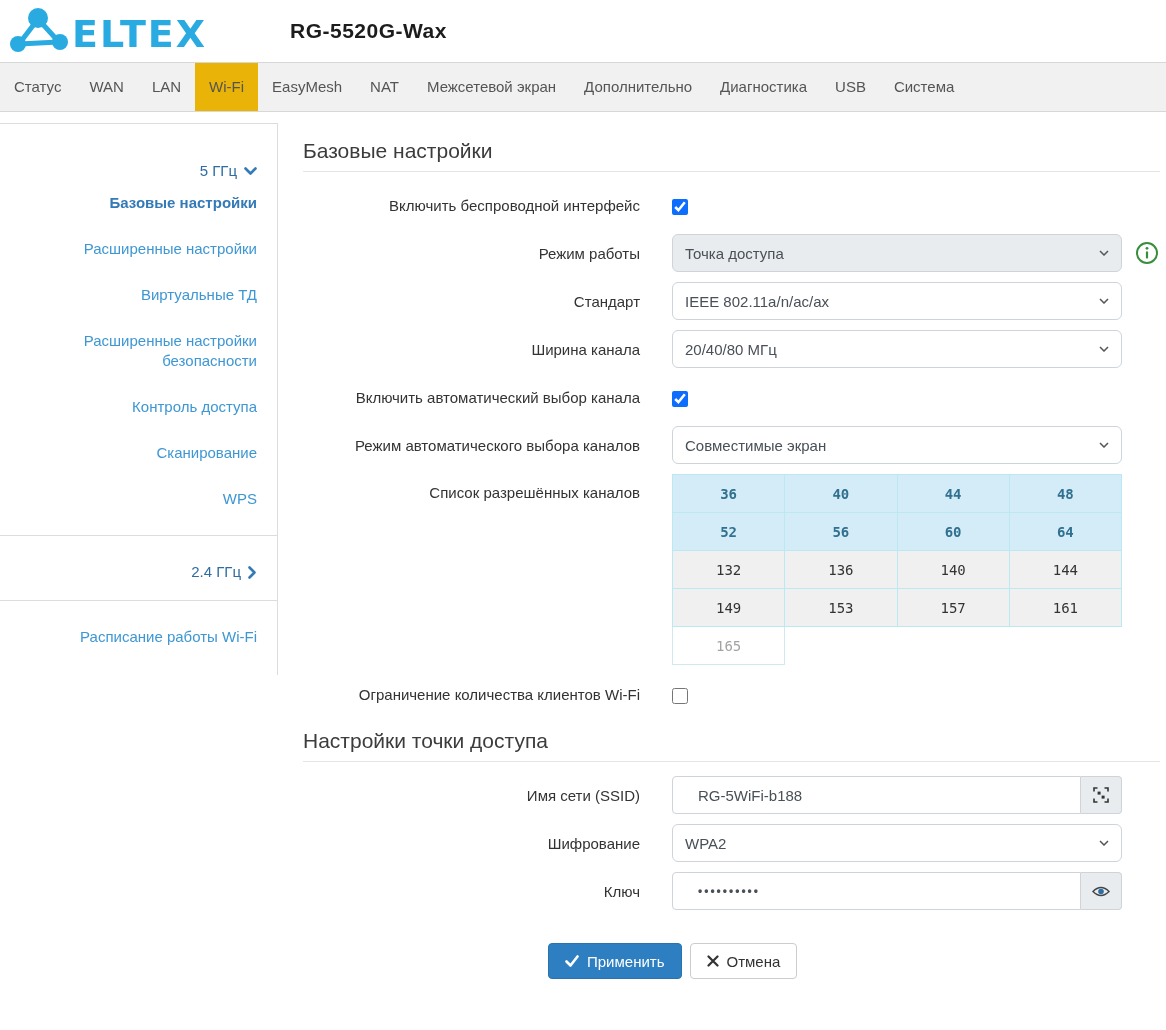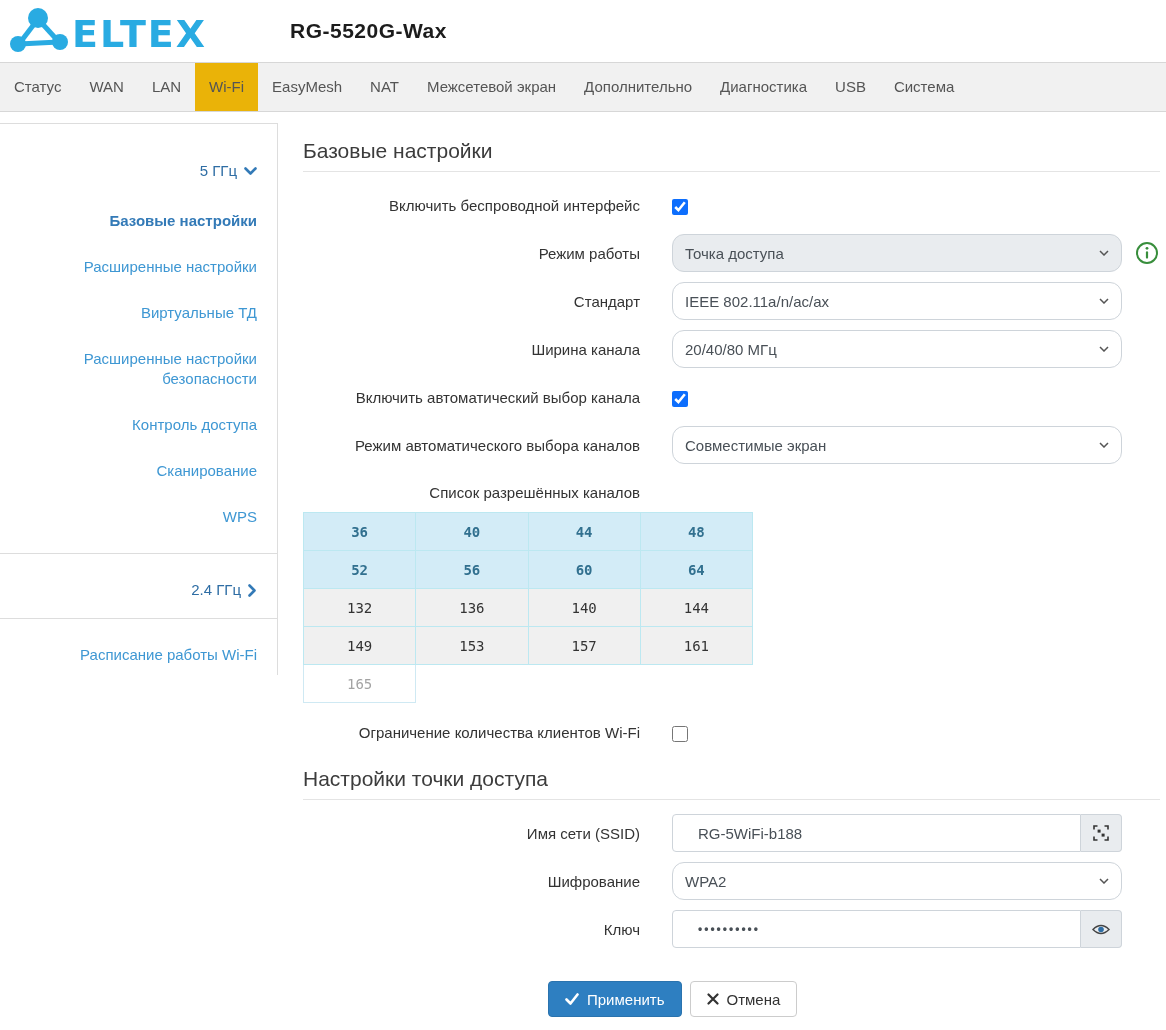--- a/index.html
+++ b/index.html
@@ -22,39 +22,39 @@
   .tab.active { background:#eab308; }
 
   
   .content { display:flex; }
   .sidebar { width:278px; flex:none; }
   .sidebar-inner {
     margin-top:11px; height:552px; padding:37px 20px 0 30px;
     border-top:1px solid #ddd; border-right:1px solid #ddd;
     text-align:right;
   }
-  .side-group { color:#2e6da4; font-size:15px; line-height:20px; margin-bottom:30px; cursor:pointer; display:flex; justify-content:flex-end; align-items:center; gap:7px; }
+  .side-group { color:#2e6da4; font-size:15px; line-height:20px; margin-bottom:12px; cursor:pointer; display:flex; justify-content:flex-end; align-items:center; gap:7px; }
   .side-item { display:block; color:#3e97d3; font-size:15px; line-height:20px; margin-bottom:26px; cursor:pointer; text-decoration:none; }
   .side-item.active { color:#337ab7; font-weight:bold; }
   .side-divider { border:none; border-top:1px solid #ddd; margin:0 -20px 26px -30px; }
   .chev { display:inline-flex; align-items:center; }
 
   
   .main { flex:1; padding:0 6px 0 25px; }
   .section-title { font-size:21px; font-weight:400; color:#3c3c3c; border-bottom:1px solid #e4e4e4; padding-bottom:8px; margin:27px 0 14px 0; }
   .section-title.second { margin-top:16px; }
 
   .form-row { display:flex; align-items:center; min-height:38px; margin-bottom:10px; }
-  .form-row.top { align-items:flex-start;flex-direction:column; }
+  .form-row.top { align-items:flex-start; }
   .form-label { width:337px; flex:none; text-align:right; margin-right:32px; font-size:15px; color:#333; }
   .form-row.top .form-label { line-height:38px; }
 
   input[type=checkbox].cb { width:16px; height:16px; accent-color:#0d6efd; margin:3px 0 0 0; cursor:pointer; }
 
-  .select { width:450px; height:38px; border:1px solid #ced4da; border-radius:12px; background:#fff;
+  .select { width:450px; height:38px; border:1px solid #ced4da; border-radius:6px; background:#fff;
             display:flex; align-items:center; justify-content:space-between; padding:0 12px;
             font-size:15px; color:#495057; cursor:pointer; }
   .select.disabled { background:#e9ecef; cursor:default; }
   .info-icon { margin-left:13px; display:inline-flex; cursor:pointer; }
 
   .channels { border-collapse:collapse; width:450px; font-family:"DejaVu Sans Mono", monospace; font-size:14px; }
   .channels td.cell { width:25%; height:38px; text-align:center; border:1px solid #bce8f1; cursor:pointer; }
   .channels tr.selected td.cell { background:#d3ecf7; color:#31708f; font-weight:bold; }
   .channels tr.normal td.cell { background:#f0f0f0; color:#333; }
   .channels tr.muted td.cell { background:#fff; color:#a3a3a3; border-color:#cfe9f3; }

